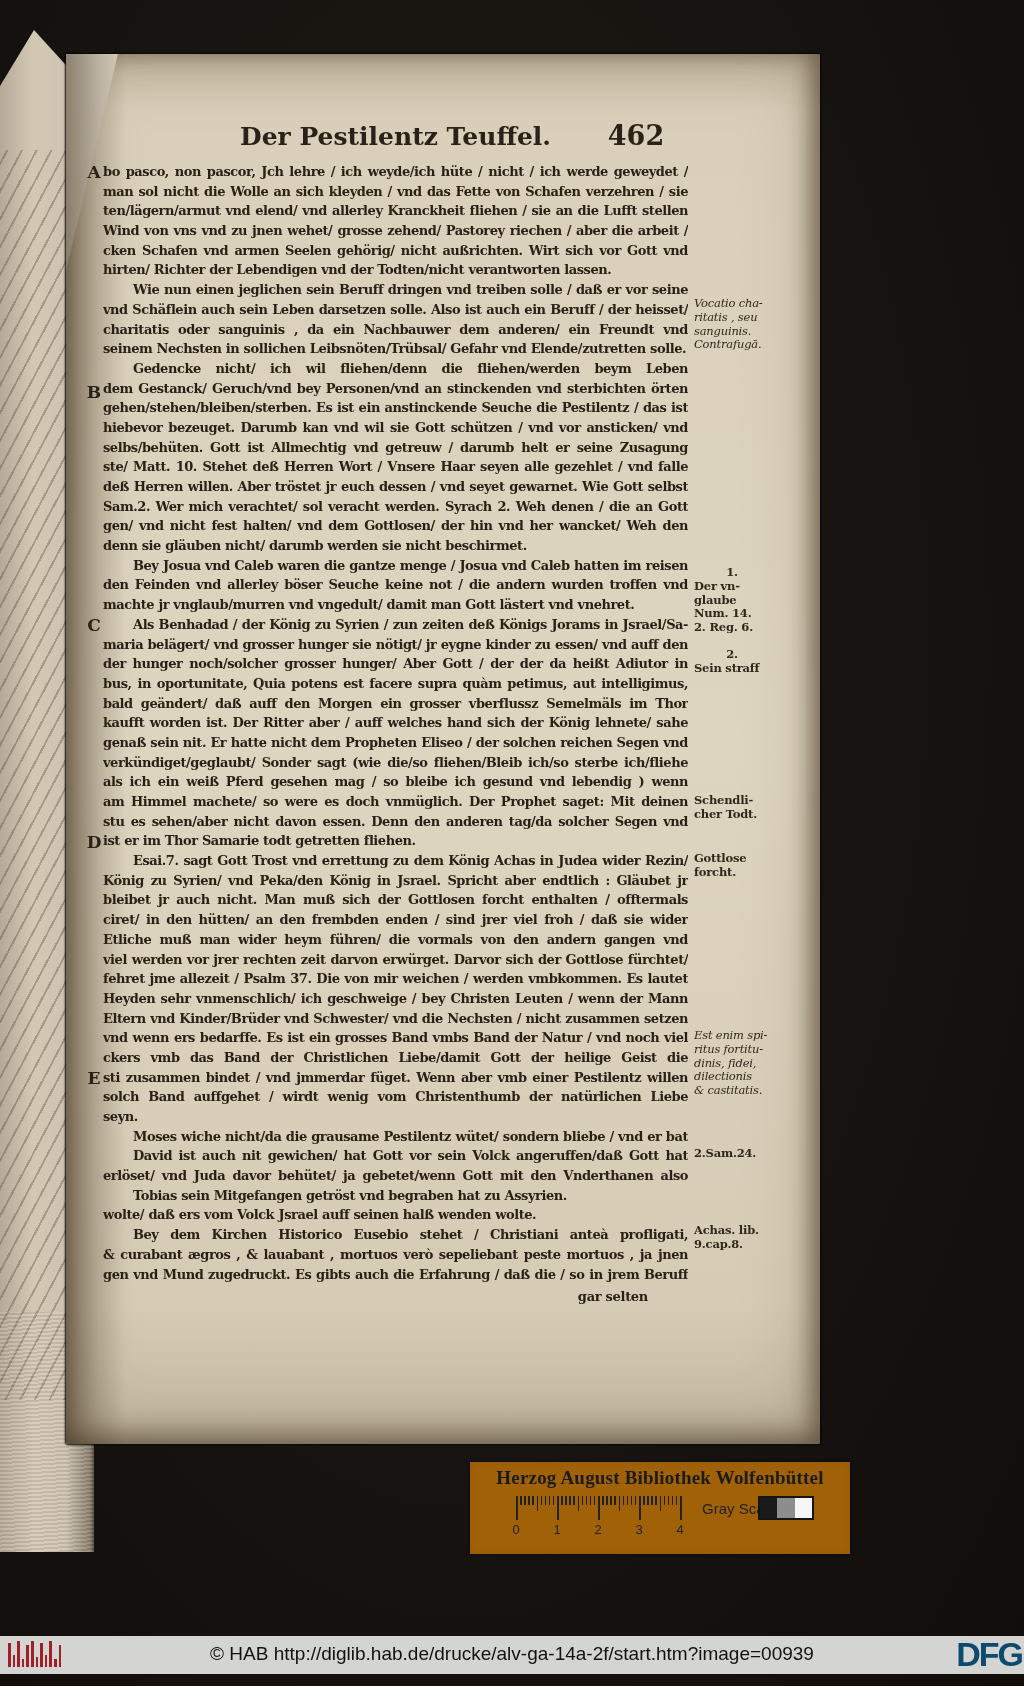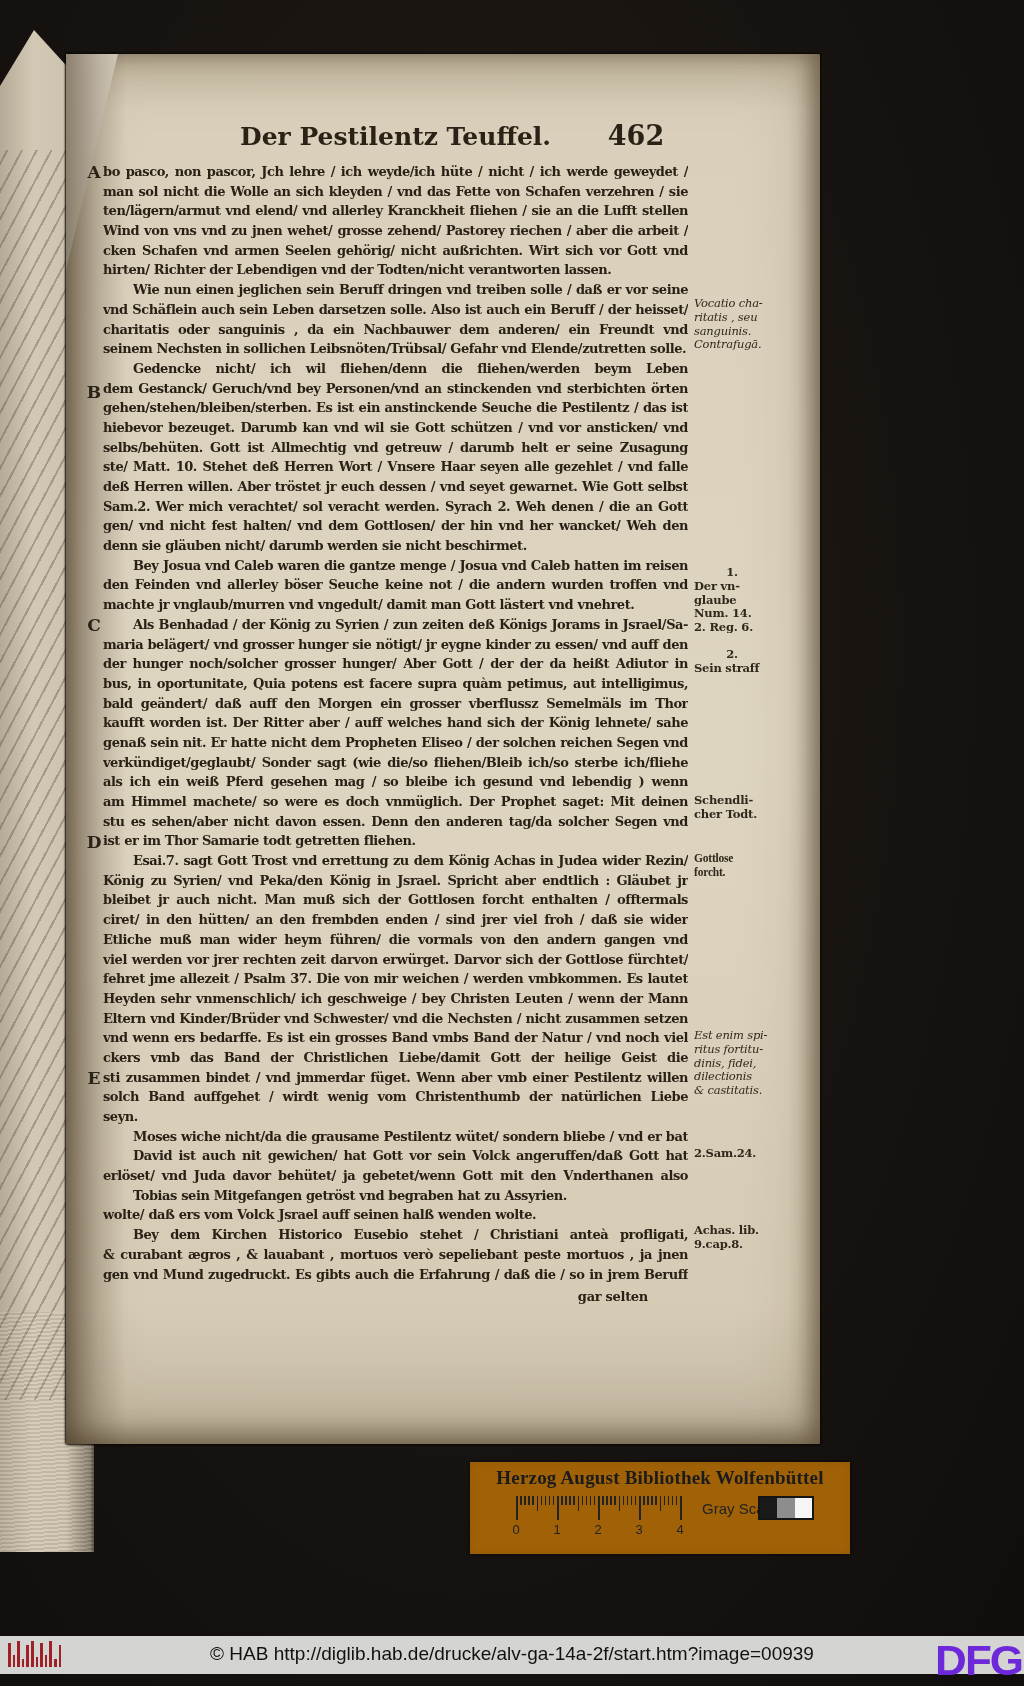--- a/index.html
+++ b/index.html
@@ -111,22 +111,22 @@
     position:absolute;left:0;bottom:12px;width:1024px;height:38px;background:#d4d4d2;
   }
   .footer-bars{position:absolute;left:8px;top:4px;width:56px;height:30px;}
   .footer-bars .bar{position:absolute;bottom:3px;background:#9e2127;}
   .footer-copyright{
     position:absolute;left:0;right:0;top:7px;text-align:center;
     font-family:"Liberation Sans", sans-serif;font-size:19px;color:#121212;letter-spacing:0px;
   }
   .dfg-logo{
     position:absolute;right:2px;top:-1px;
-    font-family:"Liberation Sans", sans-serif;font-weight:bold;font-size:44px;
-    letter-spacing:-2px;color:#6d28d9;transform:scaleY(0.98);
+    font-family:"Liberation Sans", sans-serif;font-weight:bold;font-size:34px;
+    letter-spacing:-2px;color:#0c4a6e;transform:scaleY(0.98);
   }
 </style>
 </head>
 <body>
 
 <div class="fore-edge">
   <div class="scribble"></div>
   <div class="edge-streaks"></div>
 </div>
 
@@ -222,21 +222,21 @@
         <div class="mline">2. Reg. 6.</div>
       </div>
       <div class="margin-note fraktur" style="top: 594px;">
         <div class="mline c">2.</div>
         <div class="mline">Sein straff</div>
       </div>
       <div class="margin-note fraktur" style="top: 740px;">
         <div class="mline">Schendli-</div>
         <div class="mline">cher Todt.</div>
       </div>
-      <div class="margin-note fraktur" style="top: 798px; font-family: Liberation Serif, serif;">
+      <div class="margin-note fraktur" style="top: 798px;">
         <div class="mline">Gottlose</div>
         <div class="mline">forcht.</div>
       </div>
       <div class="margin-note italic" style="top: 975px;">
         <div class="mline">Est enim spi-</div>
         <div class="mline">ritus fortitu-</div>
         <div class="mline">dinis, fidei,</div>
         <div class="mline">dilectionis</div>
         <div class="mline">&amp; castitatis.</div>
       </div>

